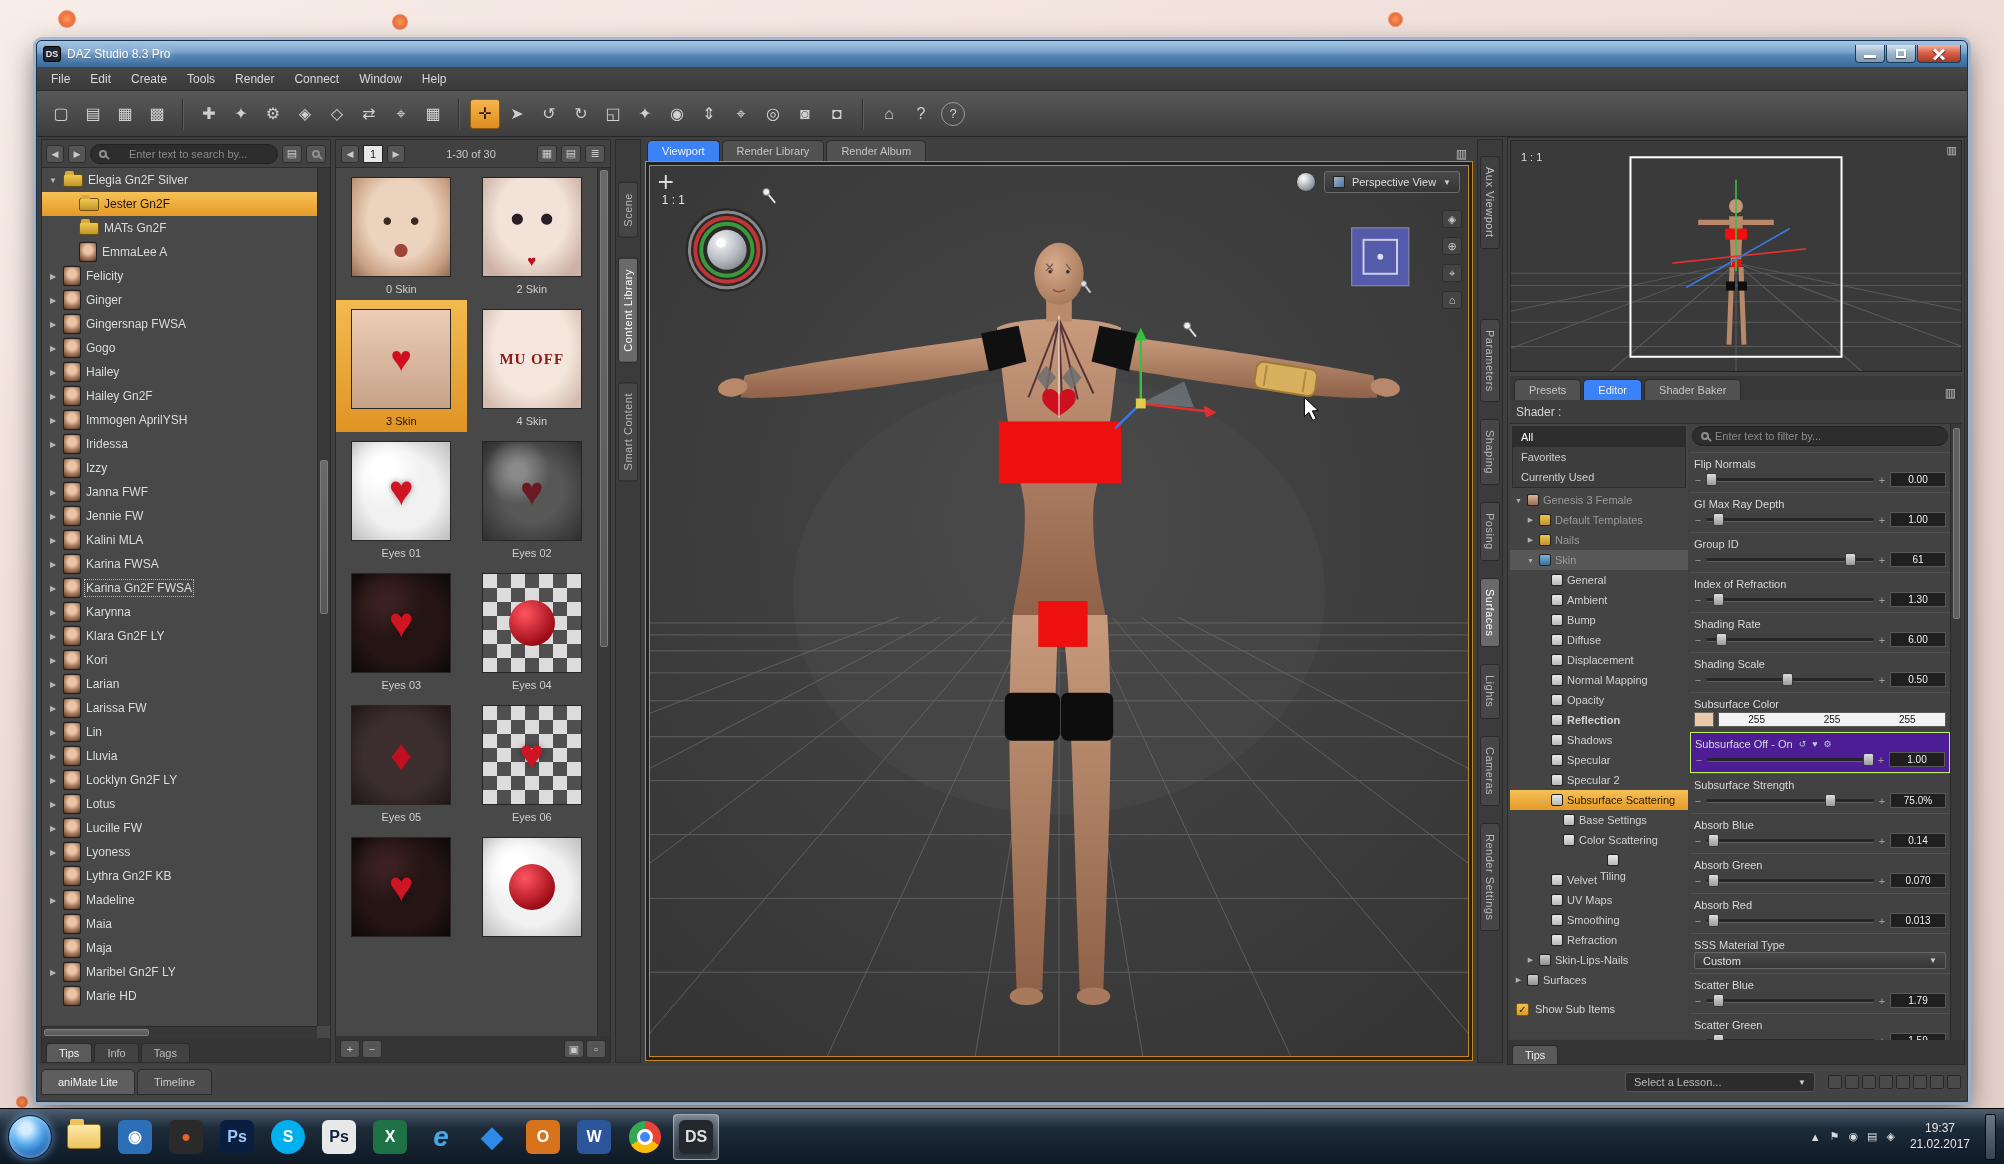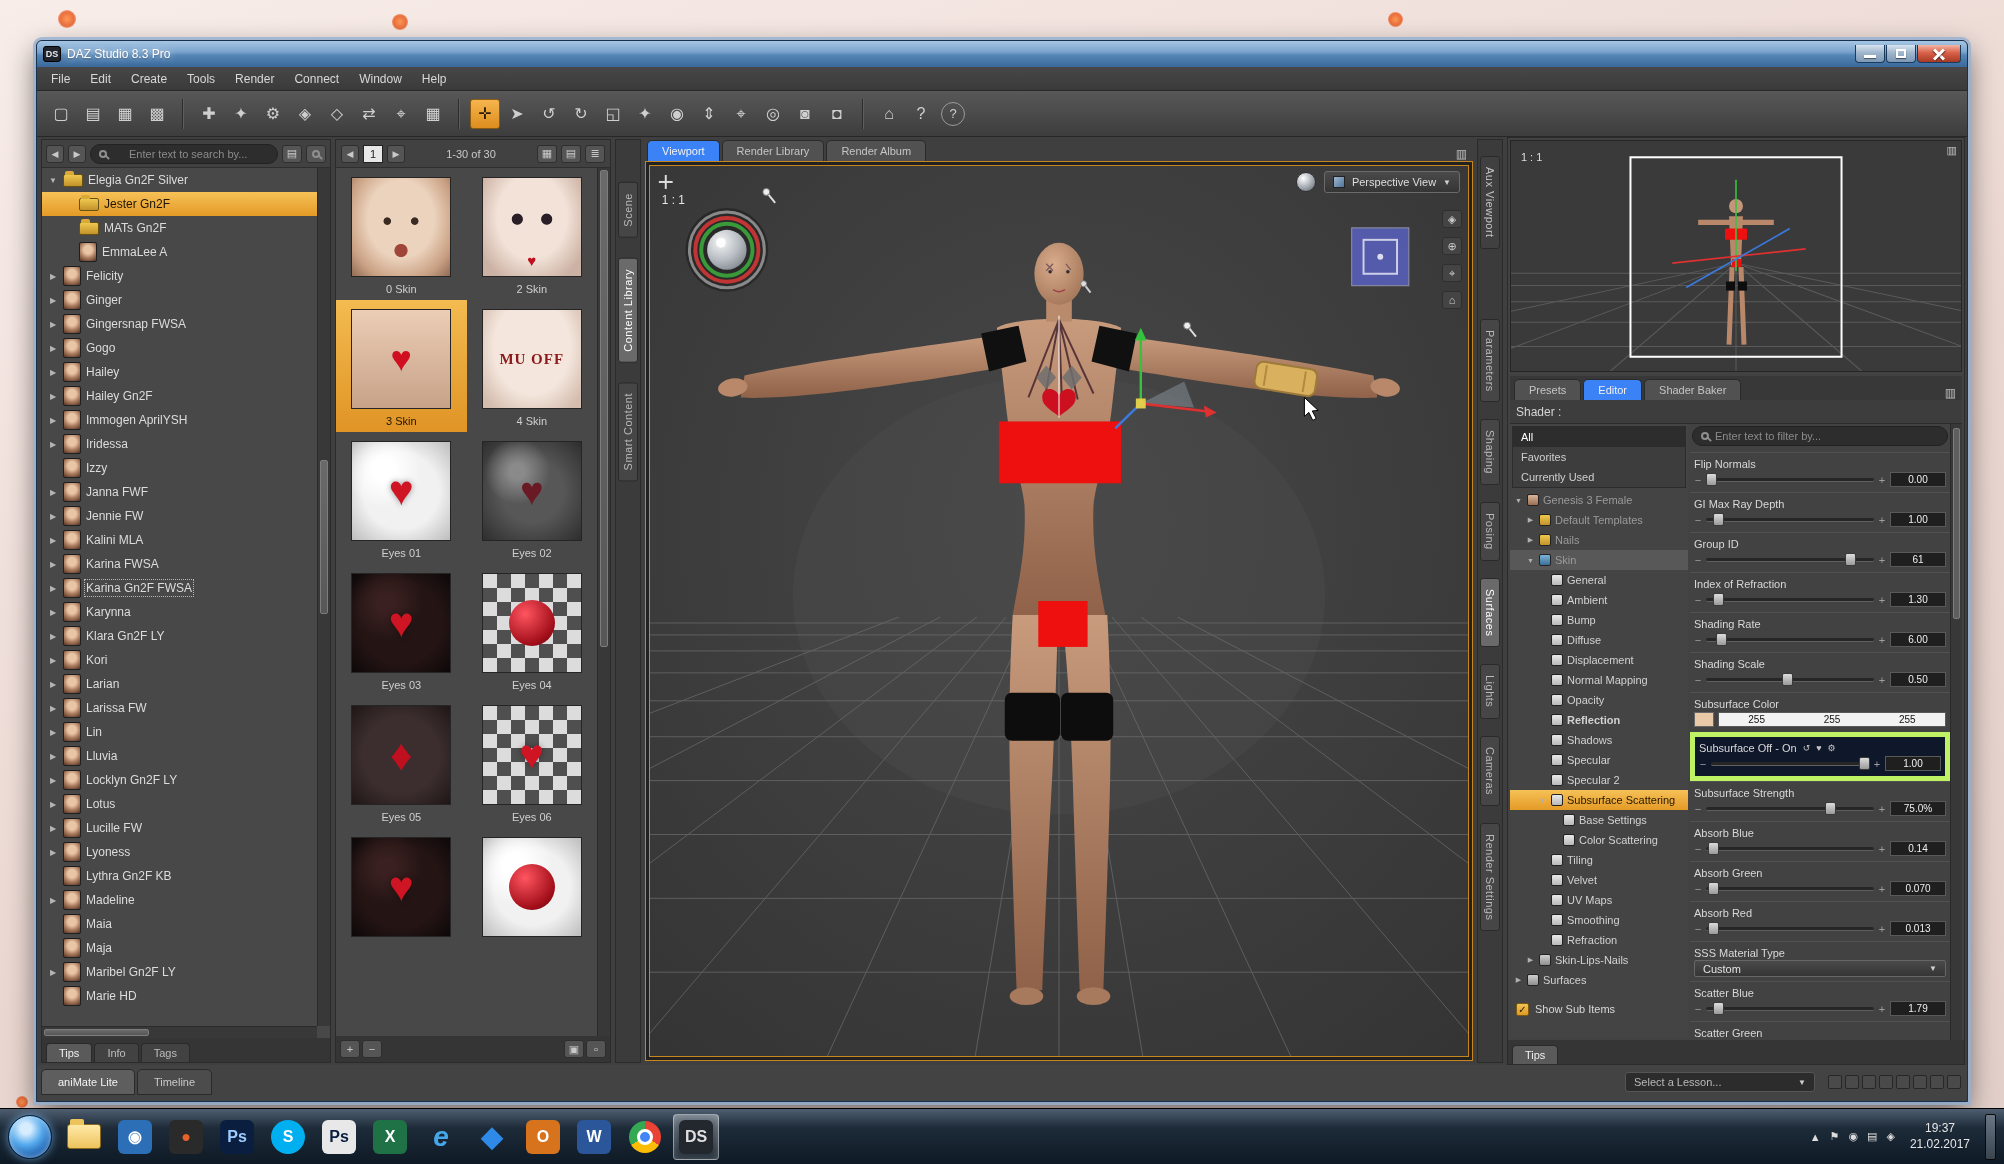--- a/index.html
+++ b/index.html
@@ -148,21 +148,21 @@
   .chk { width:13px; height:13px; background:linear-gradient(#f2c254,#dd9a22); border:1px solid #7c5a10; color:#241803; font-size:10px; display:flex; align-items:center; justify-content:center; border-radius:2px; }
   .rp-bottom { position:absolute; left:0; right:0; bottom:0; height:24px; background:#353535; display:flex; align-items:flex-end; padding-left:4px; }
 
   
   .param-col { position:absolute; left:182px; top:286px; right:14px; bottom:2px; overflow:hidden; }
   .param-scroll { position:absolute; top:286px; right:2px; bottom:2px; width:12px; background:#383838; border-left:1px solid #2a2a2a; }
   .filter-box { height:20px; margin:2px 2px 6px; background:#2d2d2d; border:1px solid #222; border-radius:10px; display:flex; align-items:center; gap:6px; padding:0 8px; }
   .filter-box input { background:transparent; border:none; outline:none; color:#bdbdbd; font-size:11px; width:100%; font-family:inherit; }
   .filter-box input::placeholder { color:#8b8b8b; }
   .param { padding:3px 4px 4px; border-top:1px solid #515151; }
-  .param.hl { border:5px solid #bef264; background:#0f172a; }
+  .param.hl { border:1px solid #bef264; background:#4c1d95; }
   .p-labelrow { display:flex; align-items:center; font-size:11px; color:#d8d8d8; height:15px; }
   .p-ico { margin-left:6px; font-size:9px; color:#c5c5c5; }
   .p-ico:first-of-type { margin-left:auto; }
   .p-sliderrow { display:flex; align-items:center; gap:4px; height:17px; }
   .p-minus,.p-plus { color:#9f9f9f; font-size:11px; width:8px; text-align:center; }
   .p-track { flex:1; height:4px; background:#262626; border-radius:2px; border-bottom:1px solid #5f5f5f; position:relative; }
   .p-handle { position:absolute; top:-5px; width:11px; height:13px; margin-left:-5px; background:linear-gradient(#dcdcdc,#9a9a9a); border:1px solid #3a3a3a; border-radius:2px; }
   .p-value { width:56px; height:15px; background:#1f1f1f; border:1px solid #595959; color:#f0f0f0; font-size:10px; display:flex; align-items:center; justify-content:center; }
   .p-swatch { width:20px; height:15px; border:1px solid #666; }
   .p-colorfield { flex:1; height:15px; background:#f2f2f2; border:1px solid #595959; display:flex; align-items:center; color:#111; font-size:10px; }
@@ -885,21 +885,21 @@
             <div class="st-row" style="padding-left: 40px;">
               <span class="arrow"></span>
               <span class="st-ico"></span>
               <span>Base Settings</span>
             </div>
             <div class="st-row" style="padding-left: 40px;">
               <span class="arrow"></span>
               <span class="st-ico"></span>
               <span>Color Scattering</span>
             </div>
-            <div class="st-row" style="padding-left: 28px;">
+            <div class="st-row" style="padding-left: 28px; flex-direction: column;">
               <span class="arrow"></span>
               <span class="st-ico"></span>
               <span>Tiling</span>
             </div>
             <div class="st-row" style="padding-left: 28px;">
               <span class="arrow"></span>
               <span class="st-ico"></span>
               <span>Velvet</span>
             </div>
             <div class="st-row" style="padding-left: 28px;">

